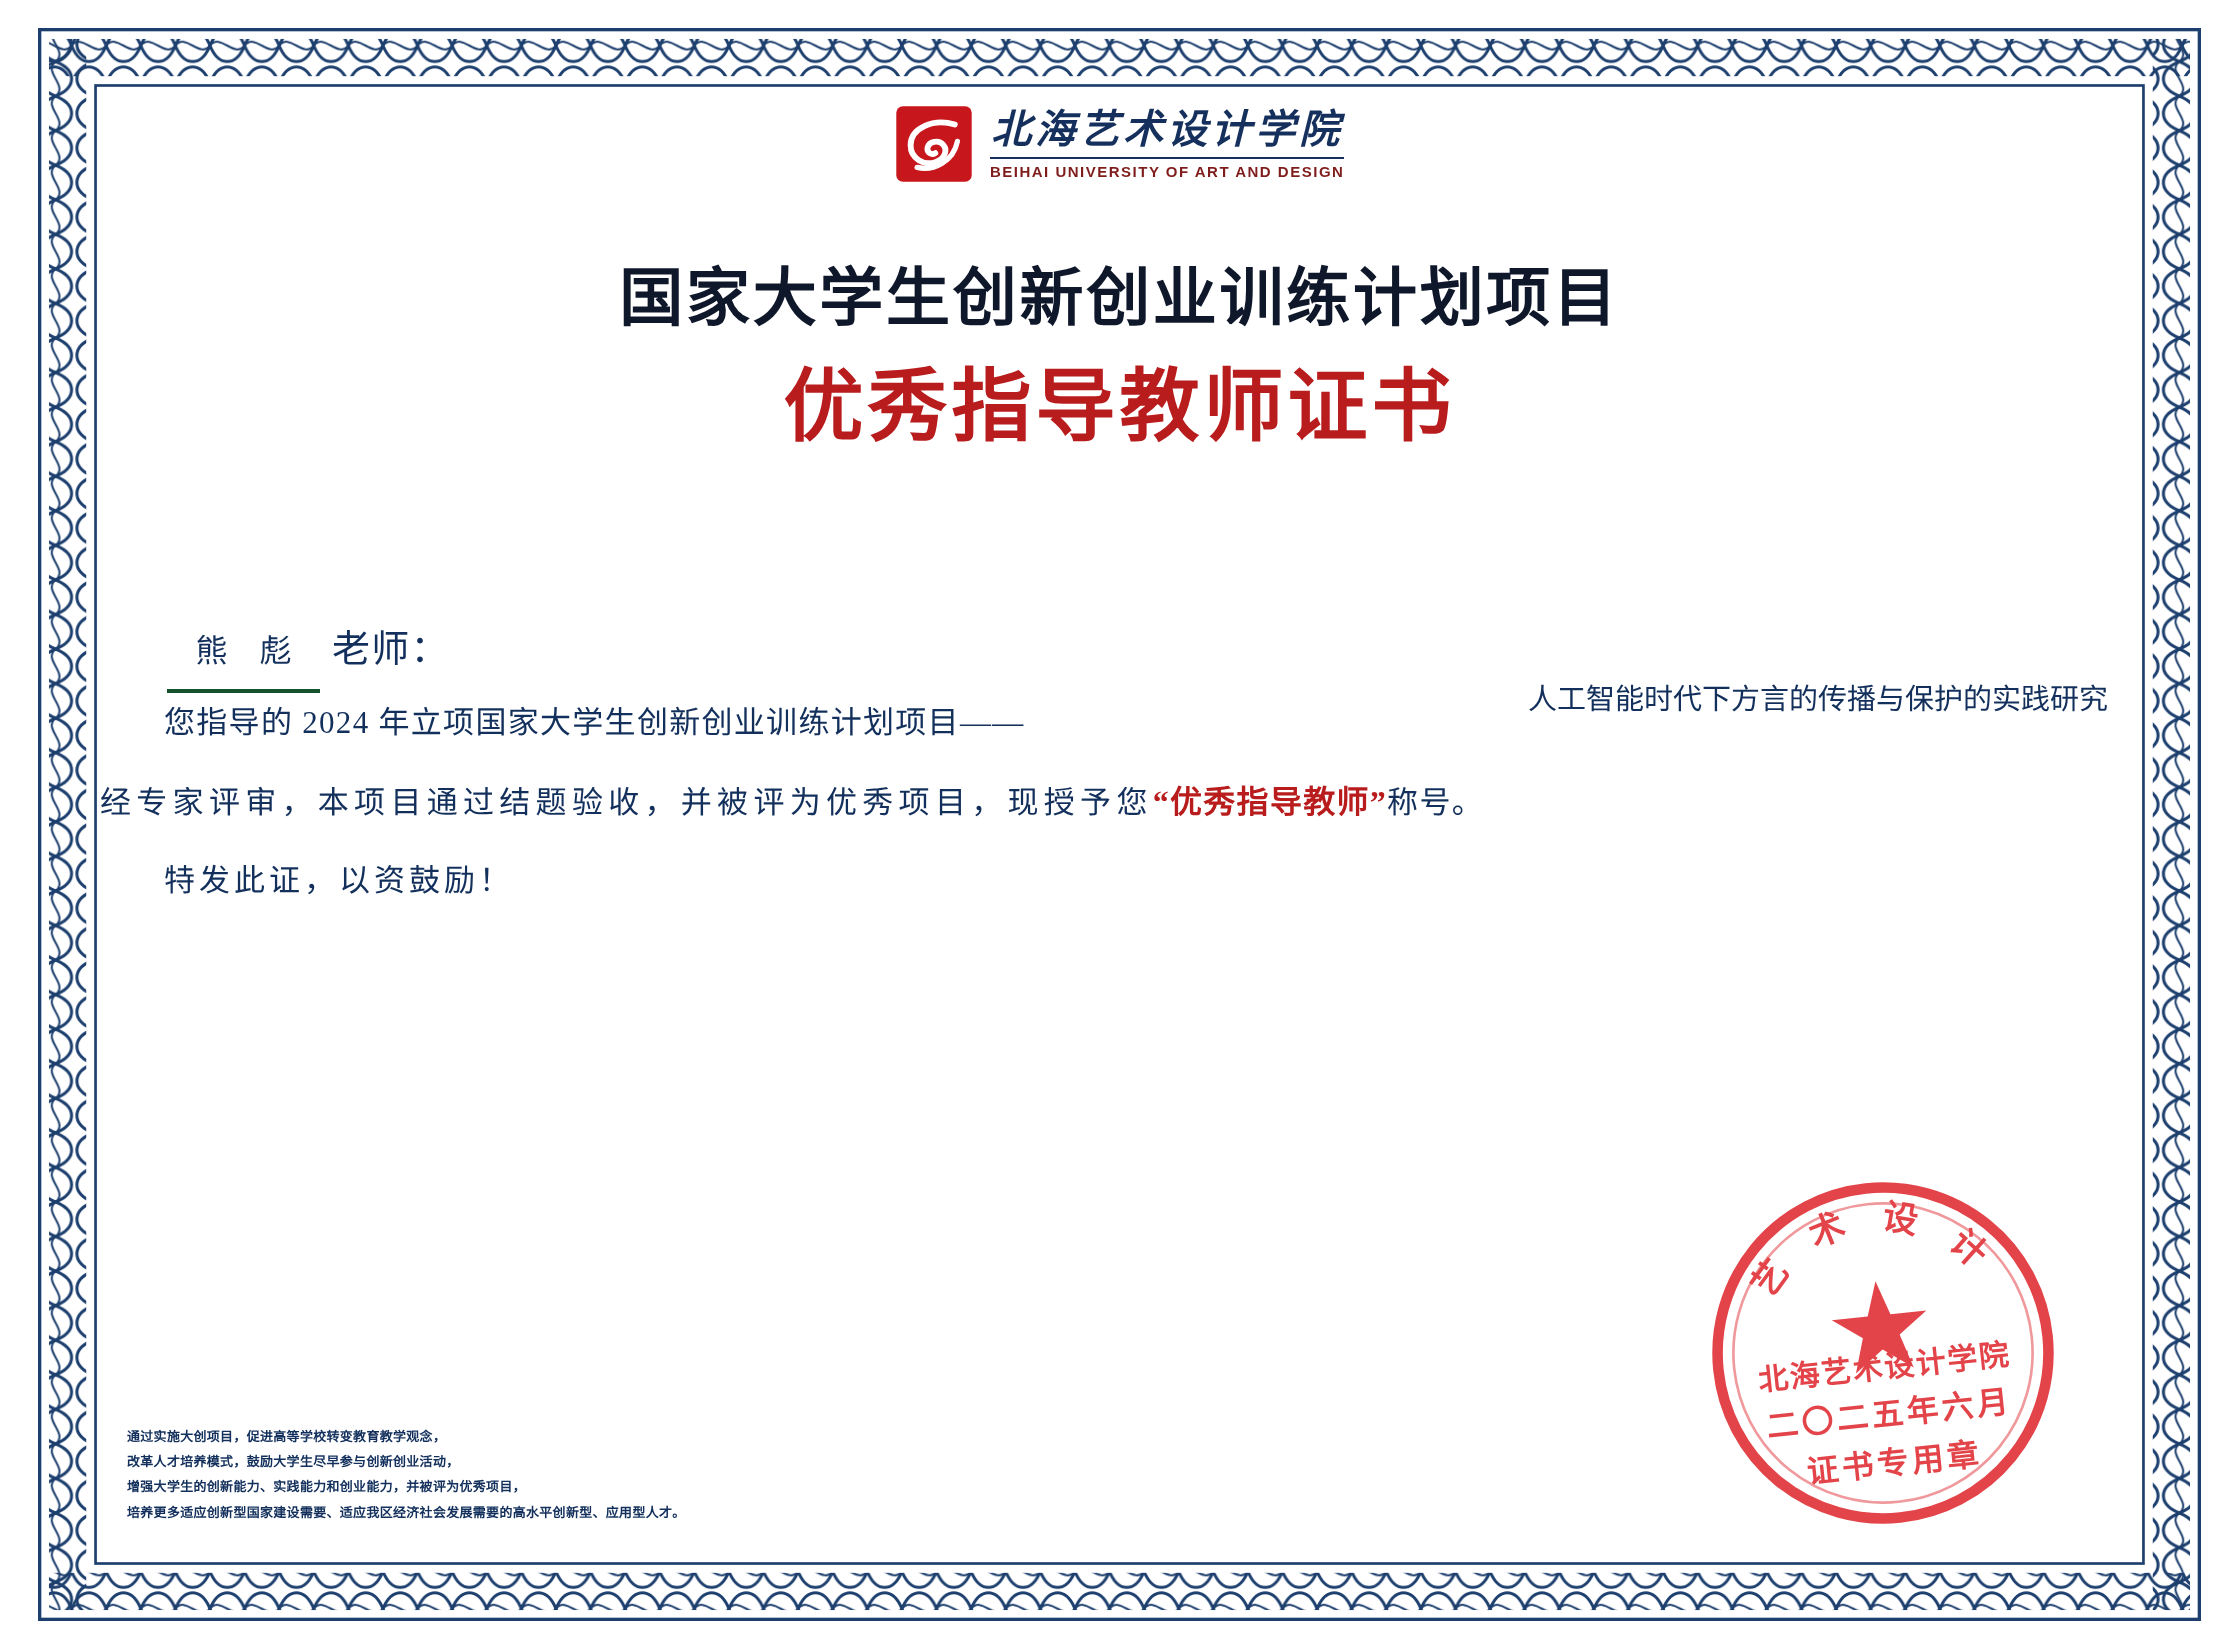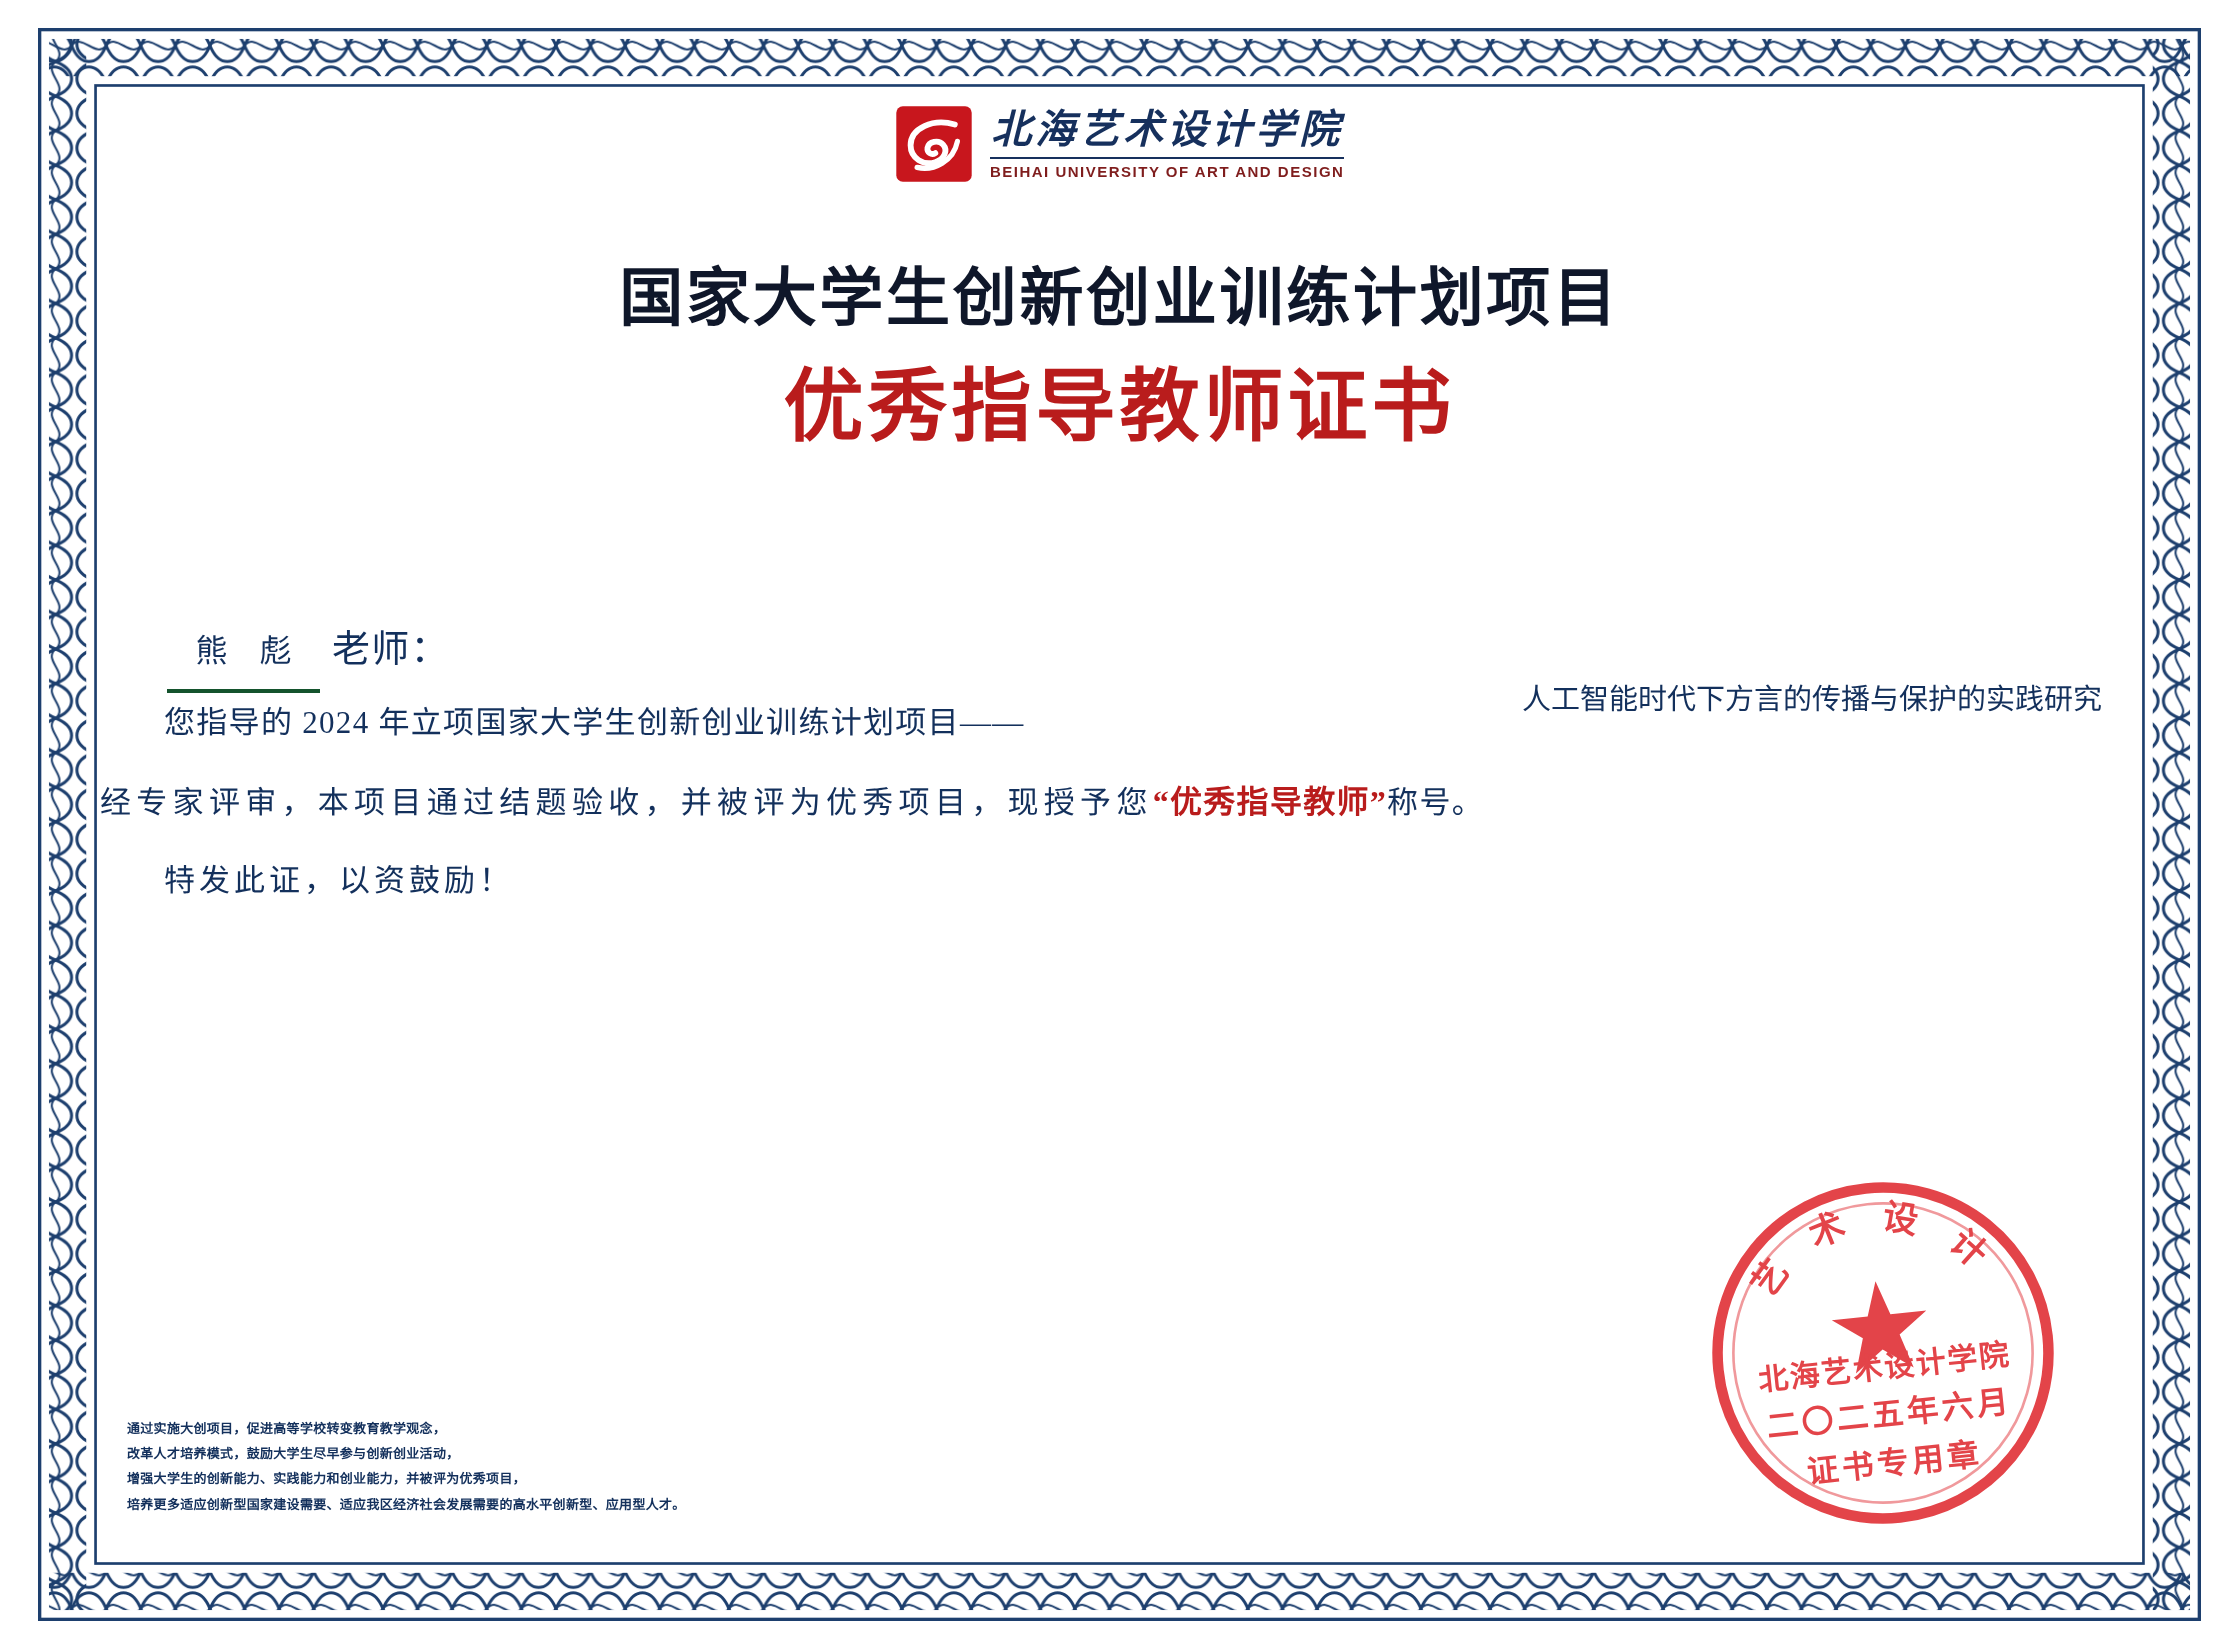--- a/index.html
+++ b/index.html
@@ -165,35 +165,35 @@
   }
   .line-3 {
     margin-top: 17.3px;
     text-indent: 64px;
     letter-spacing: 4px;
   }
 
   
   .project-title {
     position: absolute;
-    right: 18px;
+    right: 12px;
     top: -14.6px;
     width: 599px;
     font-size: 29px;
     line-height: 1.5;
     letter-spacing: 0px;
     color: #13305c;
     text-align: left;
   }
 
   
   .footnote {
     position: absolute;
     left: 27px;
-    bottom: 59px;
+    bottom: 51px;
     font-size: 13px;
     line-height: 1.95;
     color: #13305c;
     font-weight: 700;
     font-family: "Liberation Serif", "DejaVu Serif", serif;
     letter-spacing: 0.3px;
   }
 
   
   .seal {

